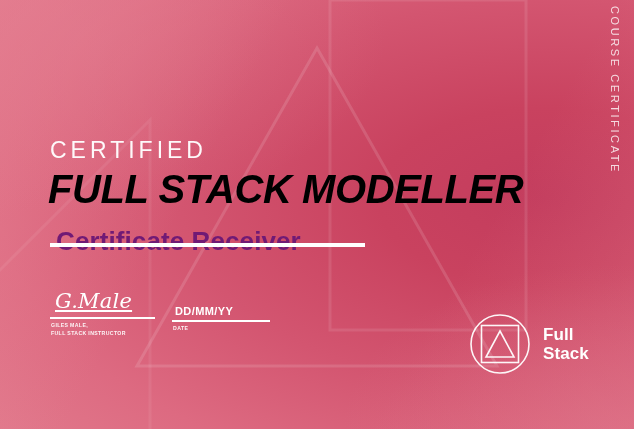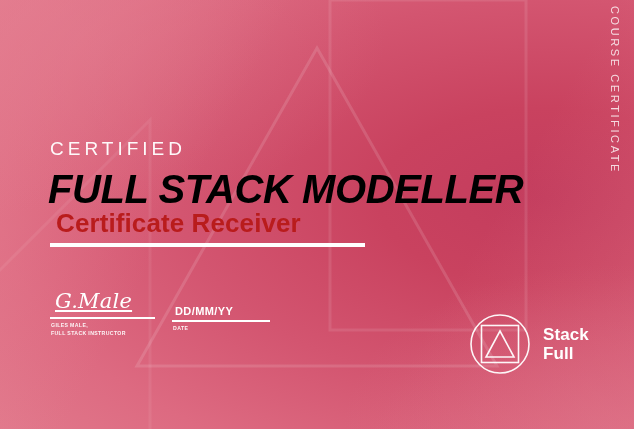--- a/index.html
+++ b/index.html
@@ -44,46 +44,46 @@
   .content {
     position: absolute;
     inset: 0;
   }
 
   
   .eyebrow {
     position: absolute;
     left: 50px;
     top: 139px;
-    font-size: 19px;
+    font-size: 23px;
     letter-spacing: 4.0px;
     color: rgba(255,255,255,0.96);
     font-weight: 400;
     line-height: 1;
   }
   .title {
     position: absolute;
     left: 48px;
     top: 168px;
     font-size: 40px;
     font-weight: 700;
     letter-spacing: -0.4px;
     color: #000000;
     line-height: 1.05;
     white-space: nowrap;
     font-style: italic;
   }
   .subtitle {
     position: absolute;
     left: 56px;
-    top: 210px;
+    top: 228px;
     font-size: 26px;
     font-weight: 700;
     letter-spacing: 0.1px;
-    color: #b91c1c;
+    color: #701a75;
     line-height: 1.05;
     white-space: nowrap;
   }
   .subtitle-rule {
     position: absolute;
     left: 50px;
     top: 243px;
     width: 315px;
     height: 4px;
     background: #ffffff;
@@ -227,19 +227,19 @@
     <div class="date-rule"></div>
     <div class="date-caption">DATE</div>
 
     <div class="brand">
       <svg class="brand-mark" viewBox="0 0 62 62">
         <circle cx="31" cy="31" r="29" fill="none" stroke="rgba(255,255,255,0.95)" stroke-width="1.6"></circle>
         <rect x="12.5" y="12.5" width="37" height="37" fill="none" stroke="rgba(255,255,255,0.95)" stroke-width="1.6"></rect>
         <polygon points="31,18 45,44 17,44" fill="none" stroke="rgba(255,255,255,0.95)" stroke-width="1.6"></polygon>
       </svg>
       <div class="brand-words">
+        <div>Full</div>
         <div>Stack</div>
-        <div>Full</div>
       </div>
     </div>
 
   </div>
 </div>
 
 </body></html>

